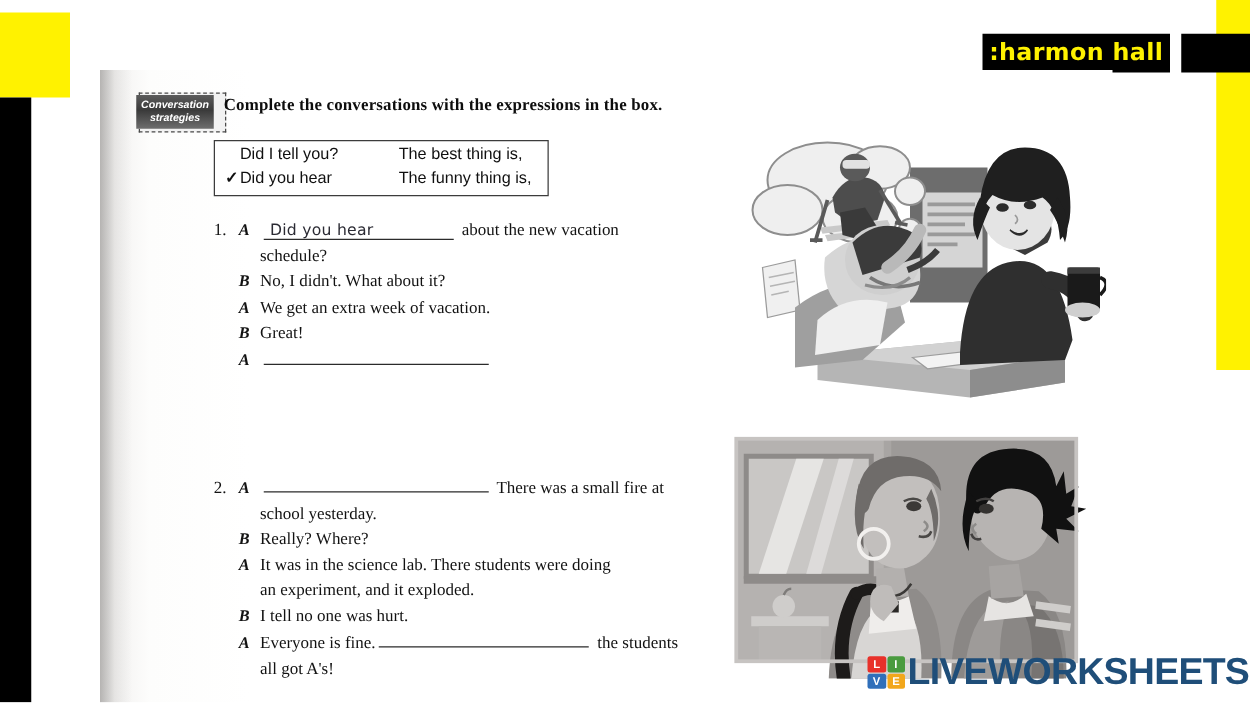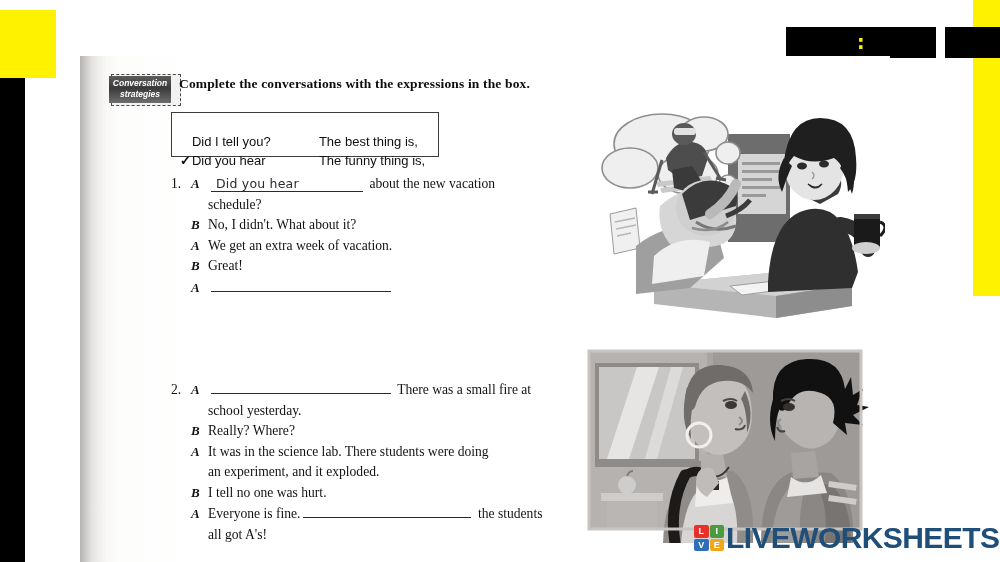--- a/index.html
+++ b/index.html
@@ -151,21 +151,21 @@
   
   .expr-box {
     position: absolute;
     left: 171px;
     top: 112px;
     width: 268px;
     height: 45px;
     border: 1.6px solid #3c3c3c;
     background: #ffffff;
     box-sizing: border-box;
-    padding: 19px 0 0 8px;
+    padding: 0 0 0 8px;
   }
   .expr-row {
     display: flex;
     height: 19px;
     align-items: center;
     font-family: "Liberation Sans", sans-serif;
     font-size: 13px;
     color: #101010;
   }
   .expr-check {
@@ -294,20 +294,21 @@
 
 <div id="page">
 
   <div class="deco-yellow-square"></div>
   <div class="deco-black-left-bar"></div>
   <div class="deco-yellow-right-bar"></div>
   <div class="deco-black-top-right"></div>
 
   <div class="brand-logo">
     <span>:</span>
+      <span>harmon hall</span>
   </div>
 
   <div class="scan-page"></div>
   <div class="scan-shadow-left"></div>
 
   <div class="cs-box"></div>
   <div class="cs-label">
     <span>Conversation</span>
     <span>strategies</span>
   </div>

